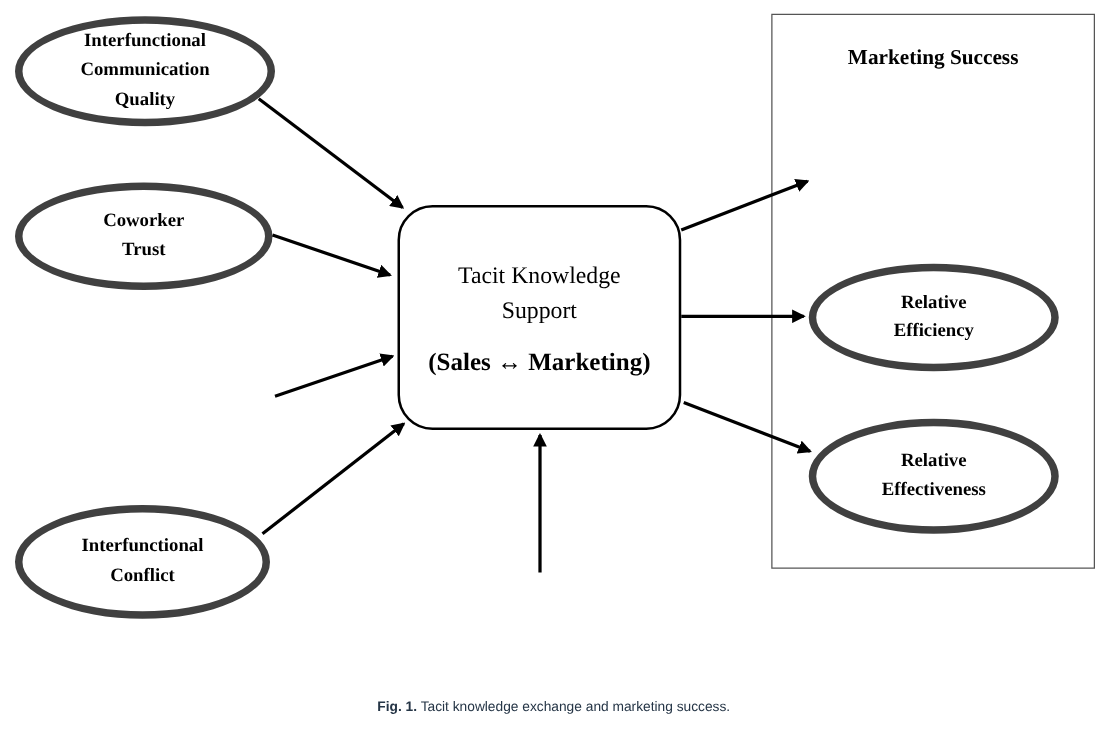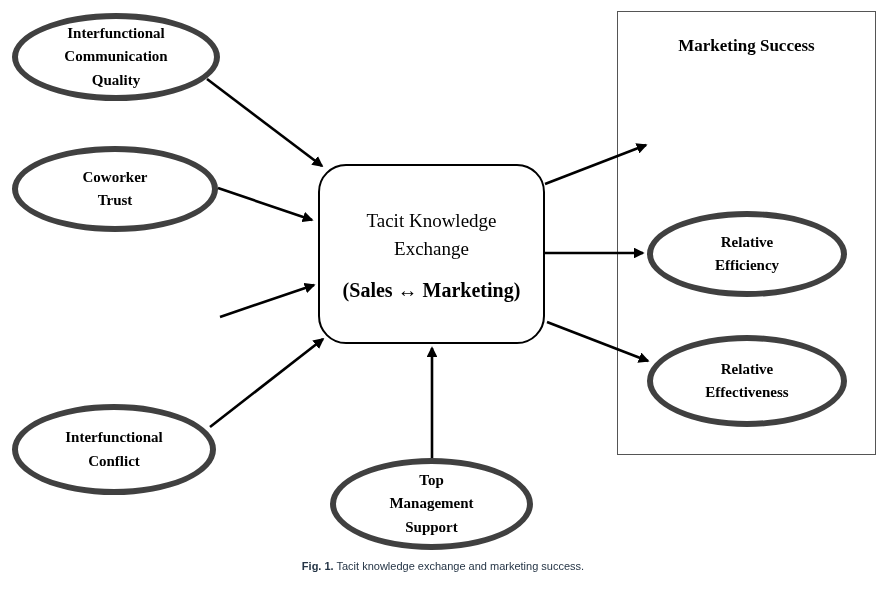--- a/index.html
+++ b/index.html
@@ -127,29 +127,24 @@
   </div>
 
 
   <div class="node ellipse" style="left:12px; top:404px; width:204px; height:91px;">
     <span class="node-label">Interfunctional
 Conflict</span>
   </div>
 
   <div class="center-box">
     <span class="center-title">Tacit Knowledge
-Exchange</span>
+Support</span>
     <span class="center-subtitle">(Sales ↔ Marketing)</span>
   </div>
 
-  <div class="node ellipse" style="left:330px; top:458px; width:203px; height:92px;">
-    <span class="node-label">Top
-Management
-Support</span>
-  </div>
 
 
   <div class="node ellipse" style="left:647px; top:211px; width:200px; height:86px;">
     <span class="node-label">Relative
 Efficiency</span>
   </div>
 
   <div class="node ellipse" style="left:647px; top:335px; width:200px; height:92px;">
     <span class="node-label">Relative
 Effectiveness</span>

